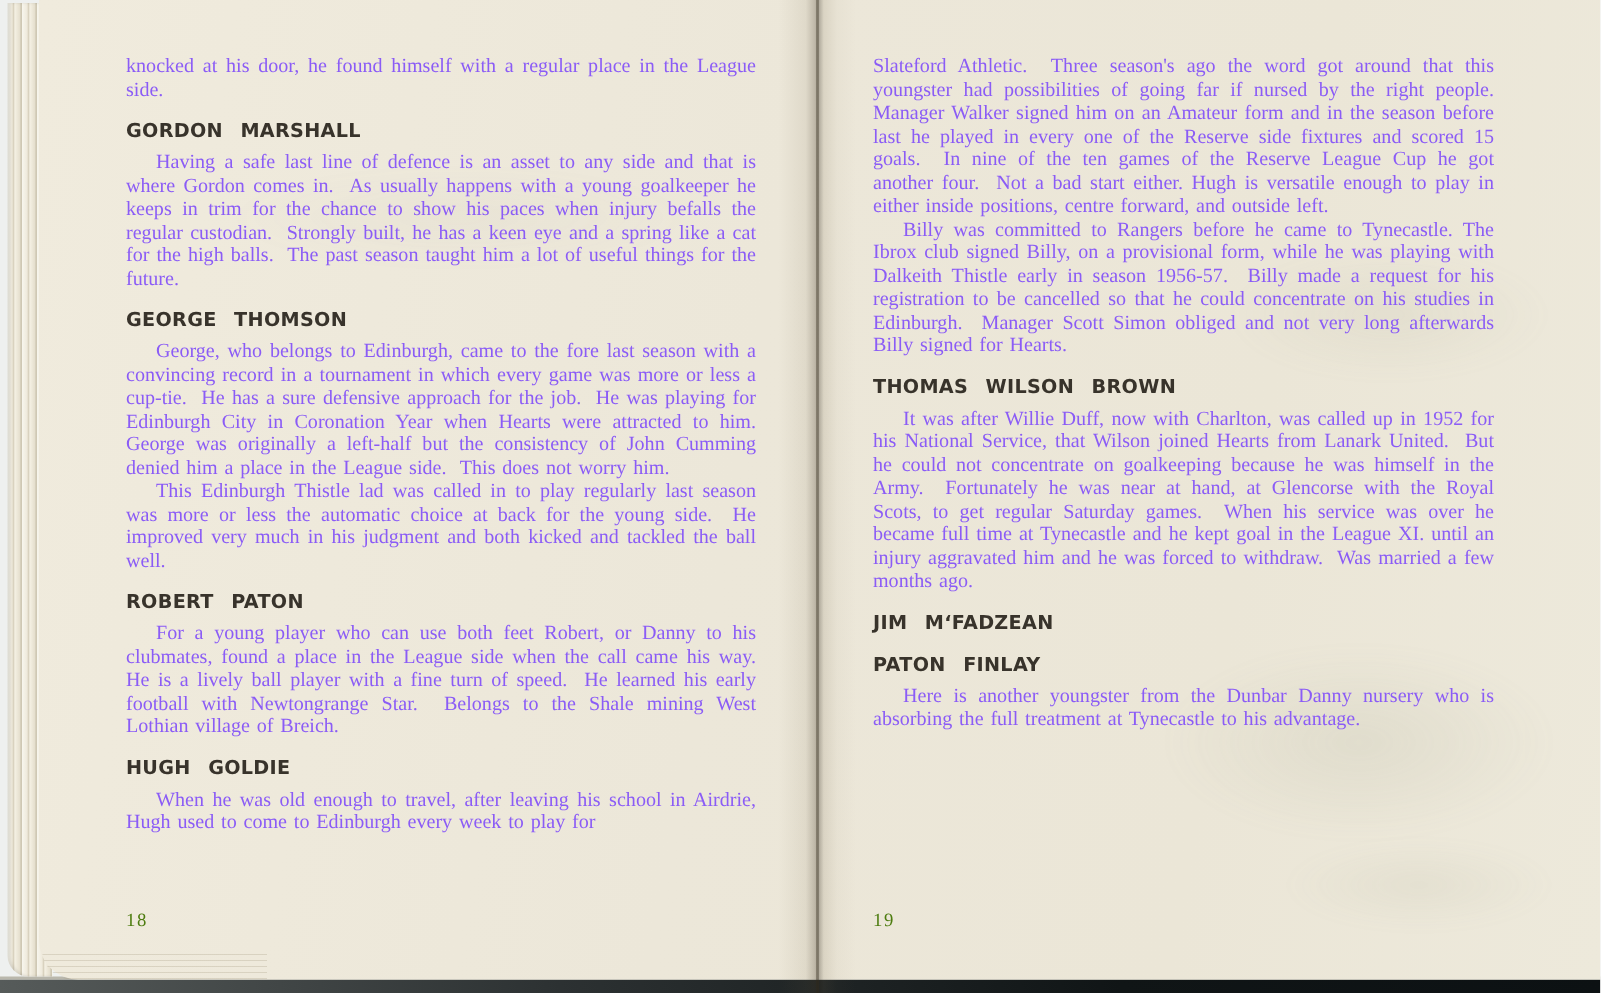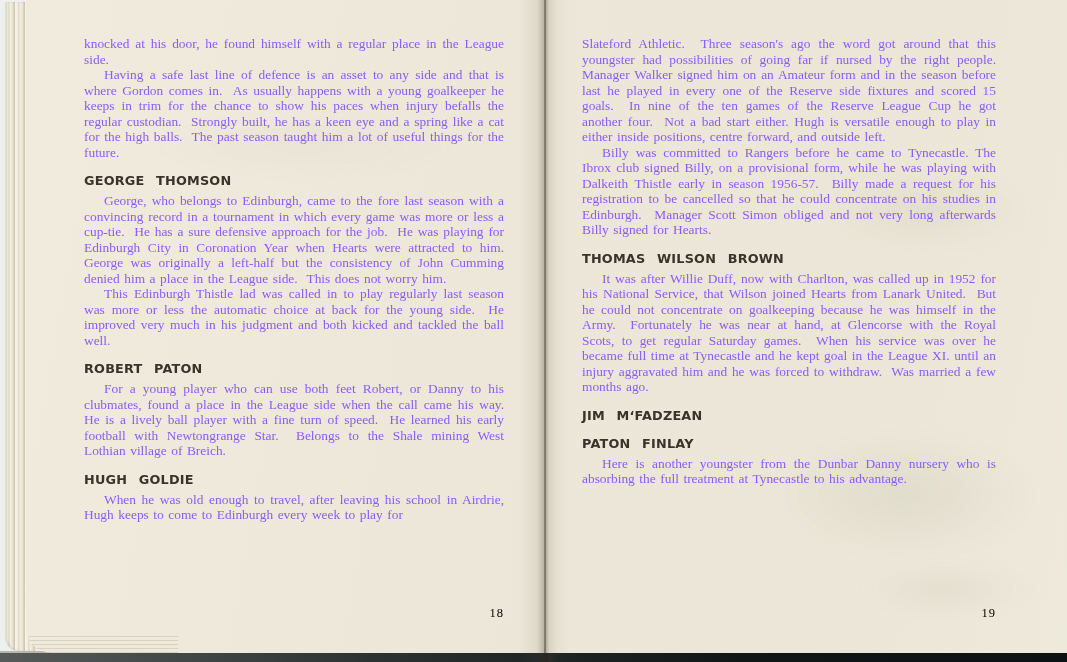--- a/index.html
+++ b/index.html
@@ -72,22 +72,22 @@
     color:#8b5cf6; word-spacing:1.2px;
   }
   p.indent{ text-indent:20px; }
   h2.heading{
     margin:13px 0 5px 0;
     font-family:"DejaVu Sans", sans-serif;
     font-weight:700; font-size:12.8px; line-height:15px;
     letter-spacing:0.2px; word-spacing:7px; color:#38332b;
   }
   .pagenum{
-    position:absolute; top:606px; font-size:12.5px; color:#000000;
-    text-align:right; letter-spacing:1px;
+    position:absolute; top:606px; font-size:12.5px; color:#4d7c0f;
+    text-align:left; letter-spacing:1px;
   }
   .pagenum-left{ left:84px; width:420px; }
   .pagenum-right{ left:582px; width:414px; }
 </style>
 </head>
 <body>
 
 <div class="stage">
 
   <div class="desk"></div>
@@ -97,32 +97,33 @@
     <div class="stack-curl"></div>
     <div class="ghost g1"></div>
     <div class="ghost g2"></div>
     <div class="ghost g3"></div>
     <div class="ghost g4"></div>
   </div>
 
   <div class="col col-left">
     <p class="body">knocked at his door, he found himself with a regular place in the League side.</p>
 
+    <h2 class="heading">GORDON MARSHALL</h2>
     <p class="body indent">Having a safe last line of defence is an asset to any side and that is where Gordon comes in.  As usually happens with a young goalkeeper he keeps in trim for the chance to show his paces when injury befalls the regular custodian.  Strongly built, he has a keen eye and a spring like a cat for the high balls.  The past season taught him a lot of useful things for the future.</p>
 
     <h2 class="heading">GEORGE THOMSON</h2>
     <p class="body indent">George, who belongs to Edinburgh, came to the fore last season with a convincing record in a tournament in which every game was more or less a cup-tie.  He has a sure defensive approach for the job.  He was playing for Edinburgh City in Coronation Year when Hearts were attracted to him.  George was originally a left-half but the consistency of John Cumming denied him a place in the League side.  This does not worry him.</p>
 
     <p class="body indent">This Edinburgh Thistle lad was called in to play regularly last season was more or less the automatic choice at back for the young side.  He improved very much in his judgment and both kicked and tackled the ball well.</p>
 
     <h2 class="heading">ROBERT PATON</h2>
     <p class="body indent">For a young player who can use both feet Robert, or Danny to his clubmates, found a place in the League side when the call came his way.  He is a lively ball player with a fine turn of speed.  He learned his early football with Newtongrange Star.  Belongs to the Shale mining West Lothian village of Breich.</p>
 
     <h2 class="heading">HUGH GOLDIE</h2>
-    <p class="body indent">When he was old enough to travel, after leaving his school in Airdrie, Hugh keeps to come to Edinburgh every week to play for</p>
+    <p class="body indent">When he was old enough to travel, after leaving his school in Airdrie, Hugh used to come to Edinburgh every week to play for</p>
   </div>
 
   <div class="col col-right">
     <p class="body">Slateford Athletic.  Three season's ago the word got around that this youngster had possibilities of going far if nursed by the right people.  Manager Walker signed him on an Amateur form and in the season before last he played in every one of the Reserve side fixtures and scored 15 goals.  In nine of the ten games of the Reserve League Cup he got another four.  Not a bad start either. Hugh is versatile enough to play in either inside positions, centre forward, and outside left.</p>
 
     <p class="body indent">Billy was committed to Rangers before he came to Tynecastle. The Ibrox club signed Billy, on a provisional form, while he was playing with Dalkeith Thistle early in season 1956-57.  Billy made a request for his registration to be cancelled so that he could concentrate on his studies in Edinburgh.  Manager Scott Simon obliged and not very long afterwards Billy signed for Hearts.</p>
 
     <h2 class="heading">THOMAS WILSON BROWN</h2>
     <p class="body indent">It was after Willie Duff, now with Charlton, was called up in 1952 for his National Service, that Wilson joined Hearts from Lanark United.  But he could not concentrate on goalkeeping because he was himself in the Army.  Fortunately he was near at hand, at Glencorse with the Royal Scots, to get regular Saturday games.  When his service was over he became full time at Tynecastle and he kept goal in the League XI. until an injury aggravated him and he was forced to withdraw.  Was married a few months ago.</p>
 

